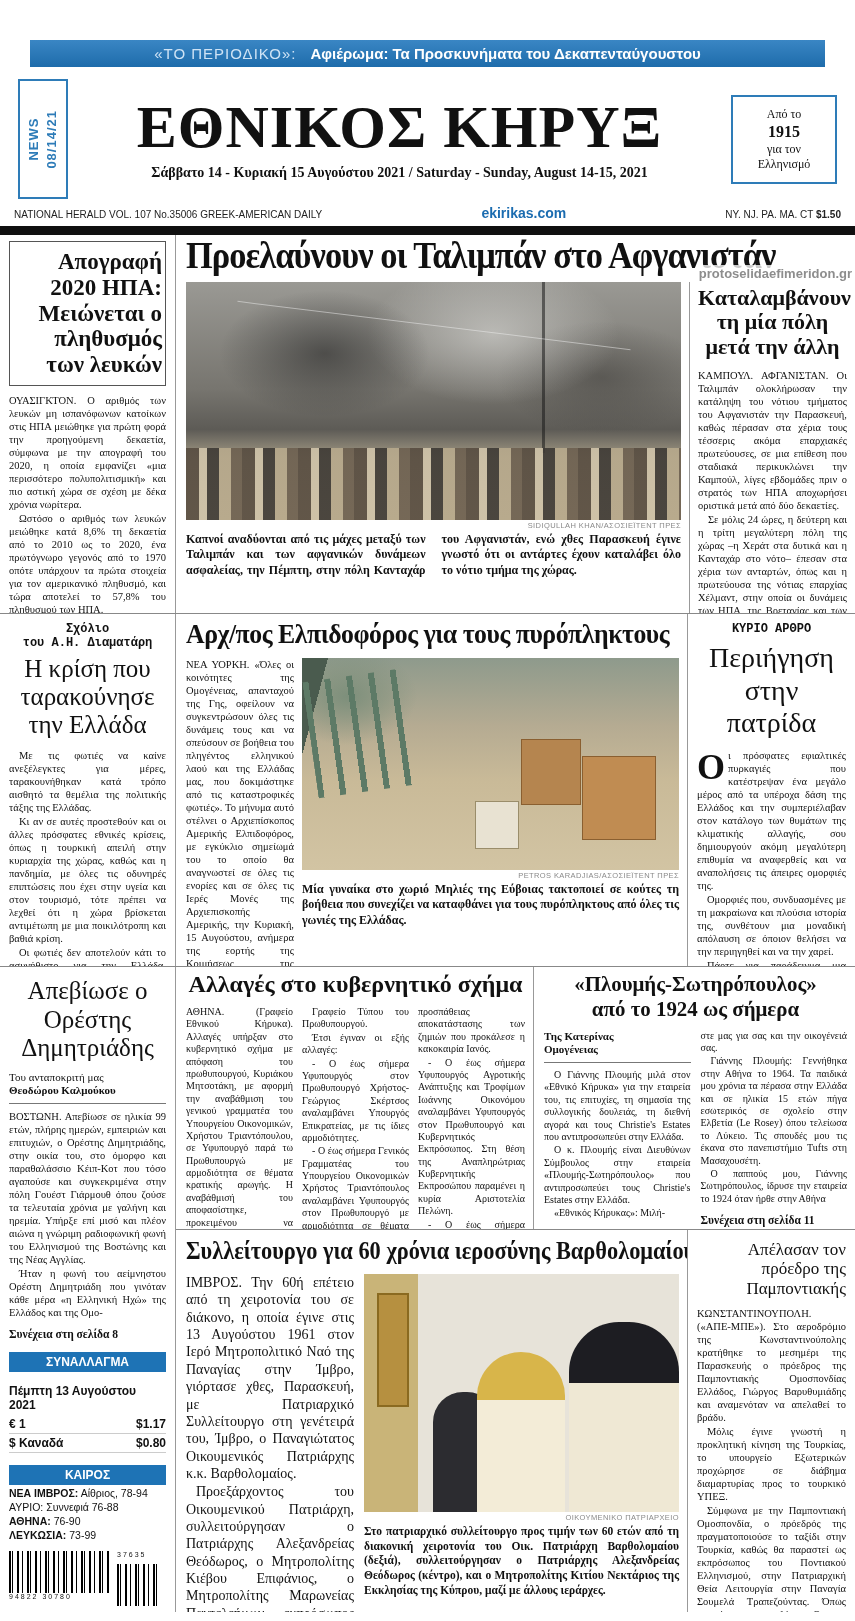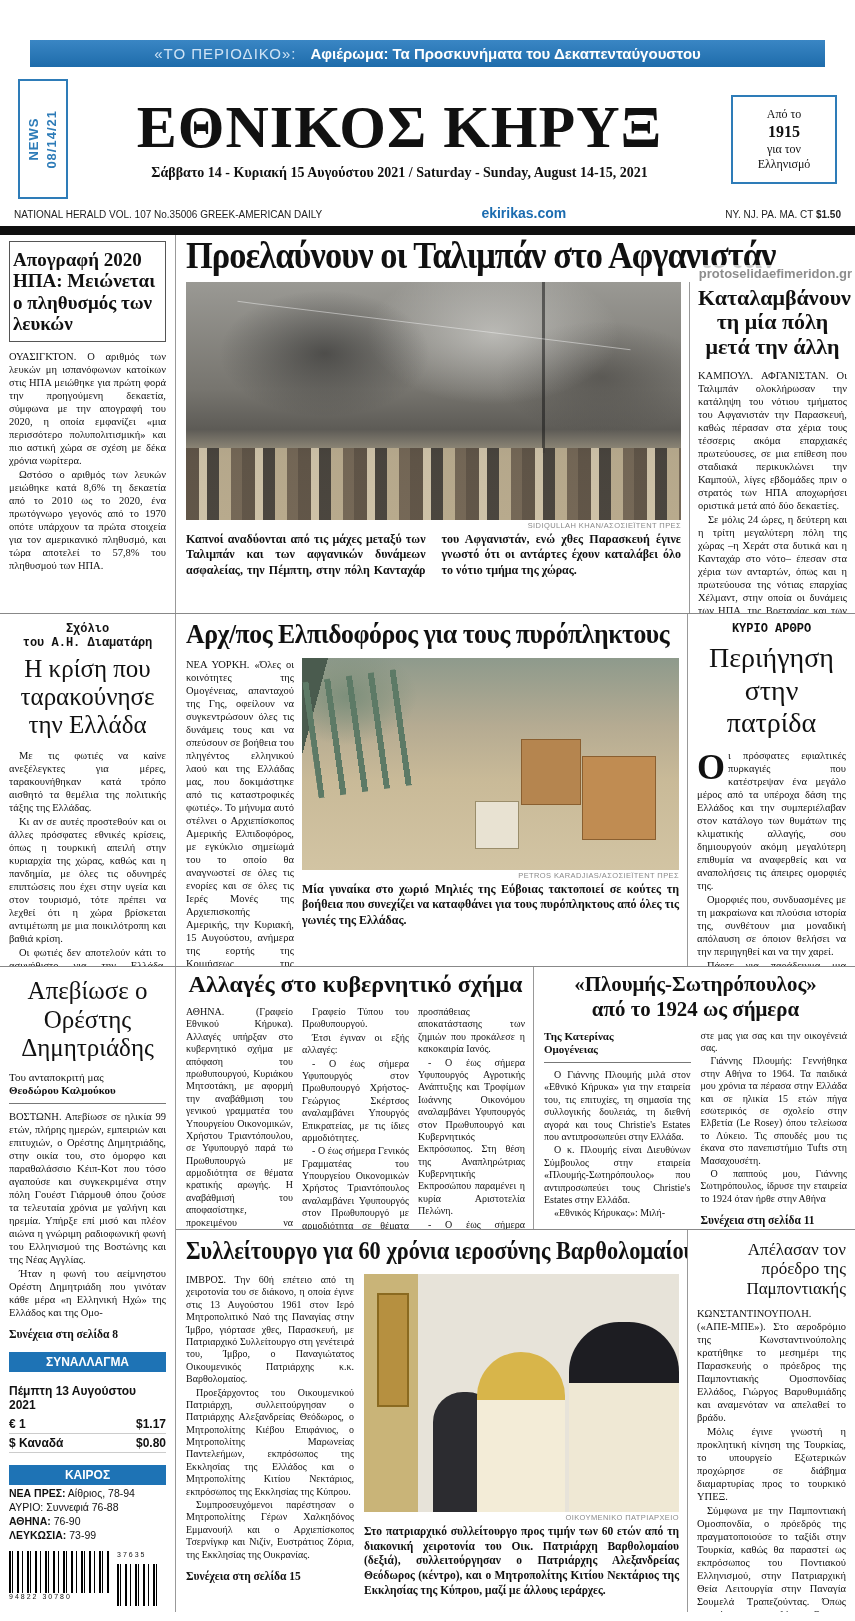--- a/index.html
+++ b/index.html
@@ -33,21 +33,21 @@
   p.body{font-size:10.5px;line-height:1.24;text-align:justify;text-indent:10px;margin:0 0 1px 0;}
   p.body.lead{text-indent:0;}
   .cont{font-weight:700;font-size:11.5px;margin-top:9px;}
   .credit{font-family:"Liberation Sans",sans-serif;font-size:7.5px;color:#8a8a8a;text-align:right;letter-spacing:.4px;margin:1px 0 2px 0;text-transform:uppercase;}
   .caption{font-weight:700;font-size:12px;line-height:1.28;text-align:justify;}
   .hl-serif{font-family:"Liberation Serif",serif;}
 
   
   .sec1{display:grid;grid-template-columns:176px 1fr;height:378px;overflow:hidden;border-bottom:1px solid #888;}
   .census{border-right:1px solid #999;padding:6px 9px 0 9px;box-sizing:border-box;}
-  .census-head{border:1px solid #555;padding:7px 3px;text-align:left;font-size:19px;font-weight:700;line-height:1.12;margin-bottom:8px;}
+  .census-head{border:1px solid #555;padding:7px 3px;text-align:right;font-size:23px;font-weight:700;line-height:1.12;margin-bottom:8px;}
   .sec1-right{position:relative;padding-left:10px;box-sizing:border-box;overflow:hidden;}
   .main-headline{font-size:37px;font-weight:700;letter-spacing:-1px;white-space:nowrap;line-height:1.05;margin:2px 0 6px 0;
     transform:scaleX(.93);transform-origin:left;}
   .watermark{position:absolute;right:0;top:30px;background:rgba(255,255,255,.78);color:#8d8d8d;
     font-family:"Liberation Sans",sans-serif;font-weight:700;font-size:13px;padding:1px 3px;}
   .sec1-grid{display:grid;grid-template-columns:1fr 166px;}
   .photo-wrap1{padding-right:8px;}
   .photo1{height:238px;position:relative;overflow:hidden;background:
     radial-gradient(150px 90px at 28% 30%,rgba(35,35,35,.55),transparent 70%),
     radial-gradient(180px 100px at 62% 22%,rgba(235,235,232,.5),transparent 70%),
@@ -109,21 +109,21 @@
   .gov-cols p.body{font-size:10px;}
   .ploumis{border-left:1px solid #999;padding:4px 8px 0 10px;box-sizing:border-box;overflow:hidden;}
   .ploumis h1{font-size:22px;font-weight:700;text-align:center;line-height:1.15;margin:0 0 8px 0;white-space:nowrap;transform:scaleX(.95);transform-origin:center;}
   .pl-cols{display:grid;grid-template-columns:1fr 1fr;column-gap:10px;}
   .pl-cols p.body{font-size:10px;}
 
   .row4{display:grid;grid-template-columns:1fr 168px;height:382px;overflow:hidden;}
   .liturgy{padding:6px 8px 0 10px;box-sizing:border-box;overflow:hidden;}
   .liturgy h1{font-size:26px;font-weight:700;white-space:nowrap;margin:0 0 8px 0;transform:scaleX(.86);transform-origin:left;}
   .lit-grid{display:grid;grid-template-columns:168px 1fr;column-gap:10px;}
-  .lit-grid p.body{font-size:10px;}
+  .lit-grid p.body{font-size:14px;}
   .photo3{height:238px;position:relative;overflow:hidden;background:
     linear-gradient(90deg,#c9b478 0 17%,#e7e3d9 17% 100%);}
   .photo3 .icon{position:absolute;left:4%;top:8%;width:9%;height:46%;background:#b69040;border:2px solid #8a6a20;}
   .photo3 .fig-gold{position:absolute;left:36%;bottom:0;width:88px;height:160px;border-radius:44px 44px 0 0;
     background:linear-gradient(180deg,#d8b54a 0 30%,#f3ecd7 30%);}
   .photo3 .fig-dark1{position:absolute;left:22%;bottom:0;width:64px;height:120px;border-radius:30px 30px 0 0;background:#2c2c30;}
   .photo3 .fig-dark2{position:absolute;left:66%;bottom:20%;width:52px;height:110px;border-radius:26px 26px 0 0;background:#26262a;}
   .photo3 .fig-right{position:absolute;right:0;bottom:0;width:110px;height:190px;border-radius:50px 50px 0 0;
     background:linear-gradient(180deg,#1d1d22 0 32%,#efe8d4 32%);}
   .caption-sm{font-weight:700;font-size:11.5px;line-height:1.28;text-align:justify;}
@@ -261,21 +261,21 @@
           <span>$1.17</span>
         </div>
         <div class="xrow">
           <span>$ Καναδά</span>
           <span>$0.80</span>
         </div>
       </div>
 
       <div class="panel">
         <div class="panel-bar">ΚΑΙΡΟΣ</div>
-        <div class="wline"><b>ΝΕΑ ΠΡΕΣ:</b> <span>Αίθριος, 78-94</span></div>
+        <div class="wline"><b>ΝΕΑ ΙΜΒΡΟΣ:</b> <span>Αίθριος, 78-94</span></div>
         <div class="wline"><span>ΑΥΡΙΟ:</span> <span>Συννεφιά 76-88</span></div>
         <div class="wline"><b>ΑΘΗΝΑ:</b> <span>76-90</span></div>
         <div class="wline"><b>ΛΕΥΚΩΣΙΑ:</b> <span>73-99</span></div>
       </div>
 
       <div class="barcode-wrap">
         <div>
           <div class="barcode bc-l"></div>
           <div class="bc-digits">94822 30780</div>
         </div>

